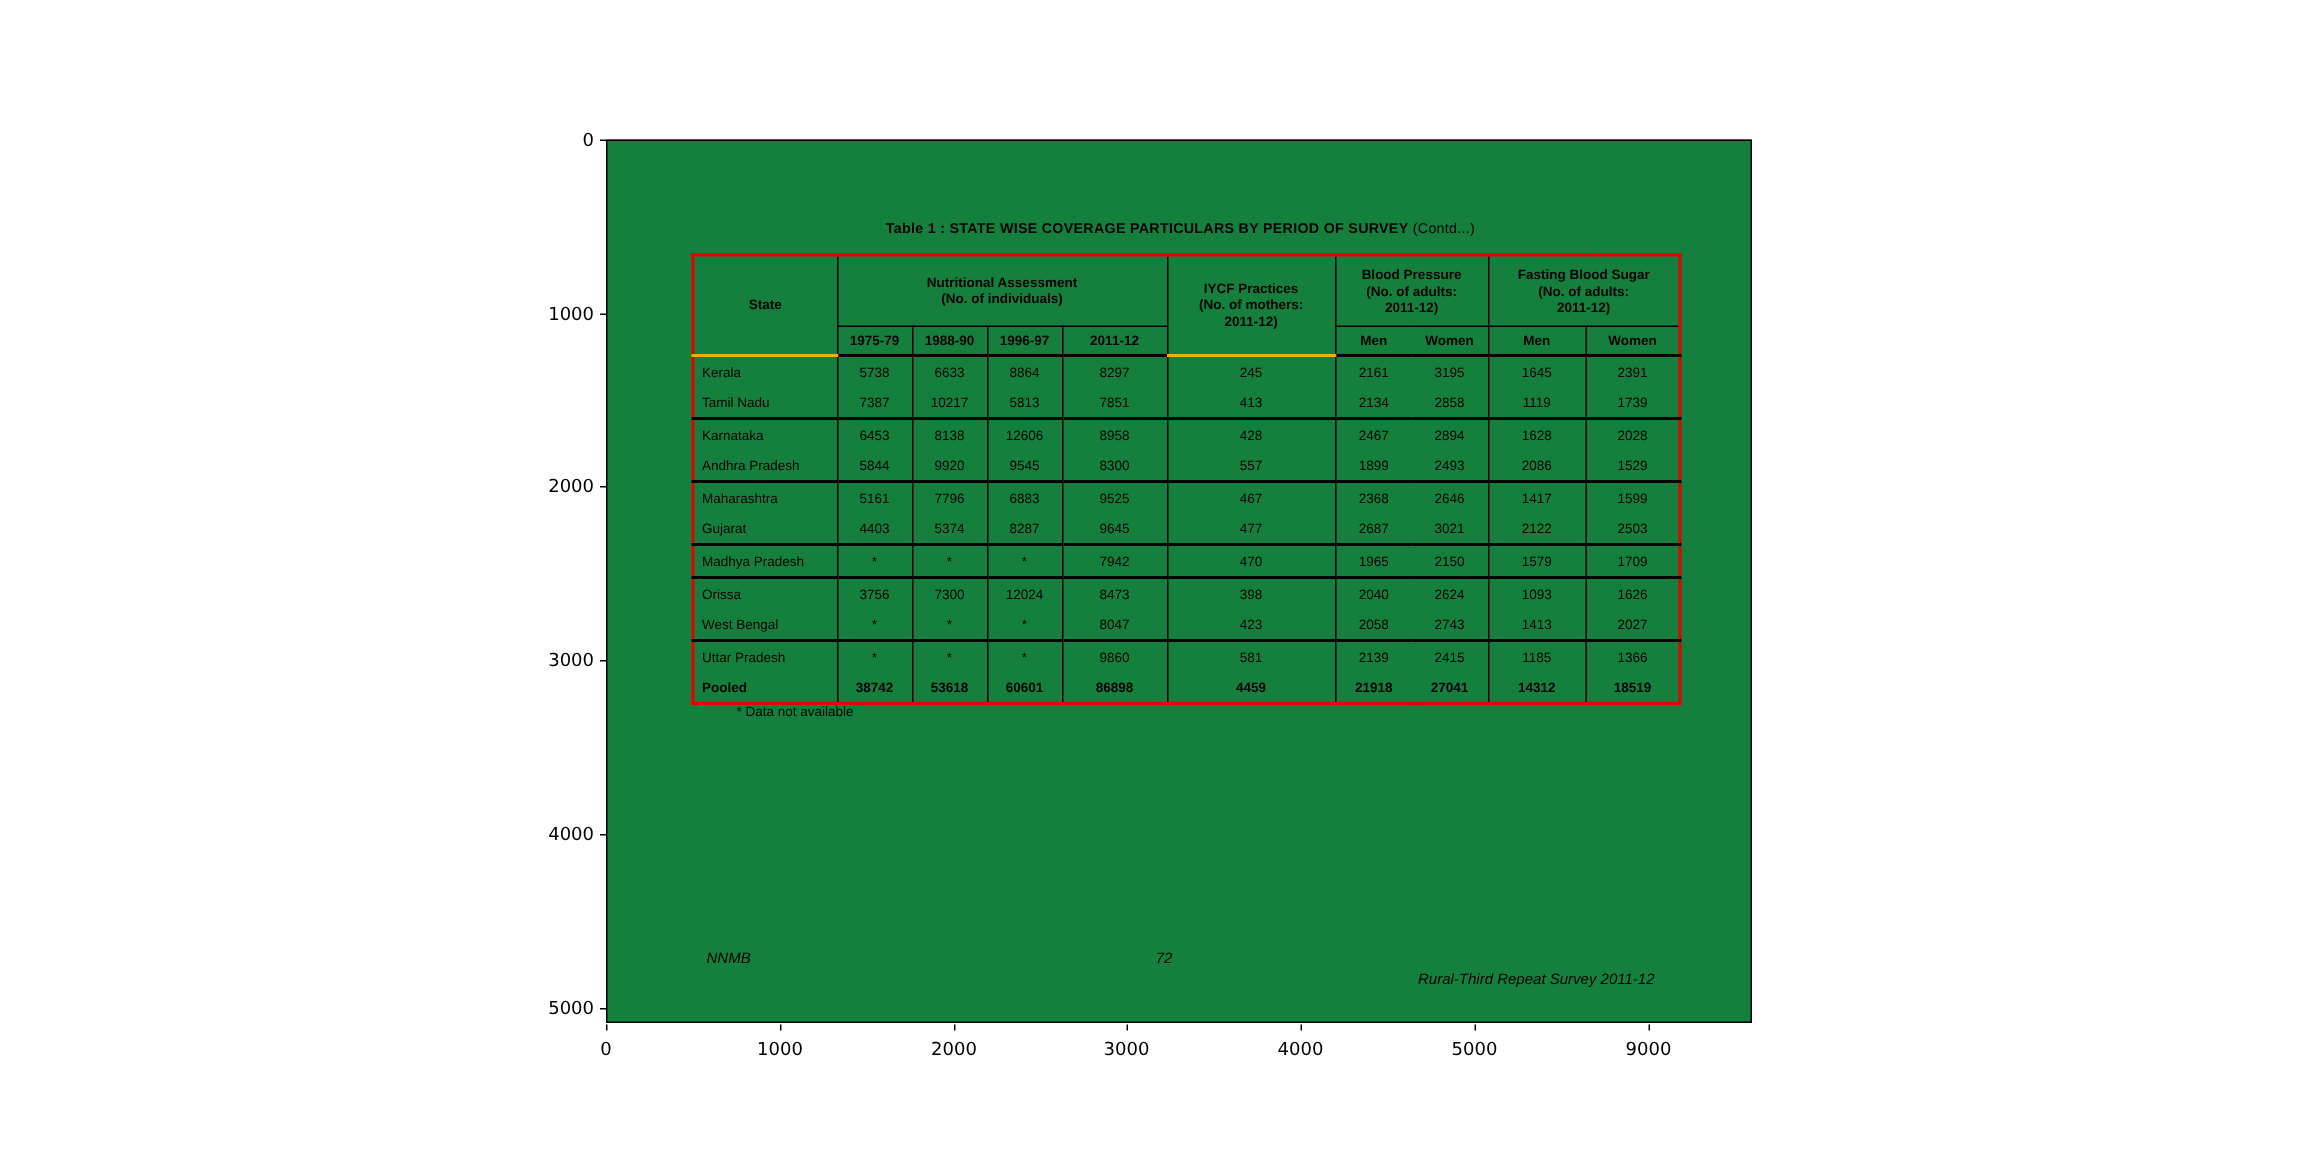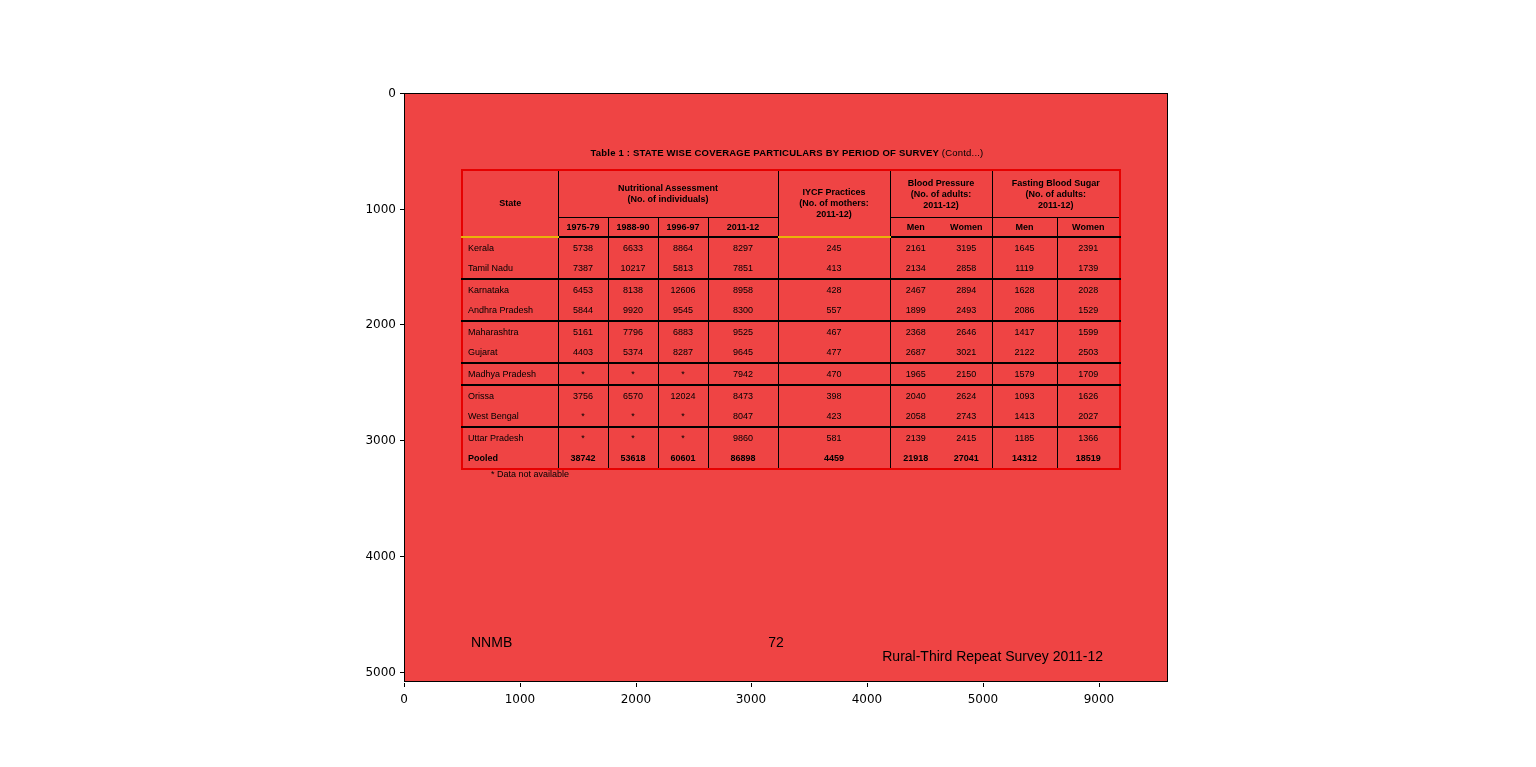--- a/index.html
+++ b/index.html
@@ -1,20 +1,20 @@
 <!DOCTYPE html>
 <html><head>
 <meta charset="utf-8">
 <style>
   html,body{margin:0;padding:0;background:#ffffff;}
   #canvas{position:relative;width:1536px;height:767px;background:#ffffff;overflow:hidden;
           font-family:"Liberation Sans",sans-serif;color:#000;}
   
   #plot{position:absolute;left:404px;top:93px;width:764px;height:589px;
-        border:1px solid #000;background:#ef4444;box-sizing:border-box;}
+        border:1px solid #000;background:#15803d;box-sizing:border-box;}
   .ytick-label{position:absolute;width:44px;text-align:right;font-family:"DejaVu Sans",sans-serif;
         font-size:12px;line-height:14px;color:#000;}
   .xtick-label{position:absolute;width:60px;text-align:center;font-family:"DejaVu Sans",sans-serif;
         font-size:12px;line-height:14px;color:#000;}
   .ytick-mark{position:absolute;width:4px;height:1px;background:#000;}
   .xtick-mark{position:absolute;width:1px;height:4px;background:#000;}
   
   #doc-title{position:absolute;left:0;top:53px;width:764px;text-align:center;
         font-size:9.5px;letter-spacing:.2px;}
   #doc-title .tbold{font-weight:bold;}
@@ -26,21 +26,21 @@
   #coverage-table td{text-align:center;}
   #coverage-table td.c-state{text-align:left;padding-left:5px;}
   .hrow1 th{height:46px;vertical-align:middle;border-bottom:1px solid #000;}
   .hrow2 th{height:18px;vertical-align:middle;border-bottom:2px solid #000;}
   th.span2{border-bottom:2px solid #eab308;}
   .bl{border-left:1px solid #000;}
   tbody tr td{height:20px;}
   tr.group-start td{border-top:2px solid #000;}
   tr.bold-row td{font-weight:bold;}
   #footnote{position:absolute;left:86px;top:375px;font-size:9px;}
-  #page-footer{position:absolute;left:0;top:540px;width:764px;height:14px;font-size:14px;}
+  #page-footer{position:absolute;left:0;top:540px;width:764px;height:14px;font-size:10px;font-style:italic;}
   #footer-left{position:absolute;left:66px;top:0;}
   #footer-center{position:absolute;left:341px;top:0;width:60px;text-align:center;}
   #footer-right{position:absolute;right:66px;top:14px;}
 </style>
 </head>
 <body>
 
 <div id="canvas">
 
   <div id="y-axis">
@@ -201,21 +201,21 @@
             <td class="bl">7942</td>
             <td class="bl">470</td>
             <td class="bl">1965</td>
             <td>2150</td>
             <td class="bl">1579</td>
             <td class="bl">1709</td>
           </tr>
           <tr class="group-start">
             <td class="c-state">Orissa</td>
             <td class="bl">3756</td>
-            <td class="bl">6570</td>
+            <td class="bl">7300</td>
             <td class="bl">12024</td>
             <td class="bl">8473</td>
             <td class="bl">398</td>
             <td class="bl">2040</td>
             <td>2624</td>
             <td class="bl">1093</td>
             <td class="bl">1626</td>
           </tr>
           <tr>
             <td class="c-state">West Bengal</td>

